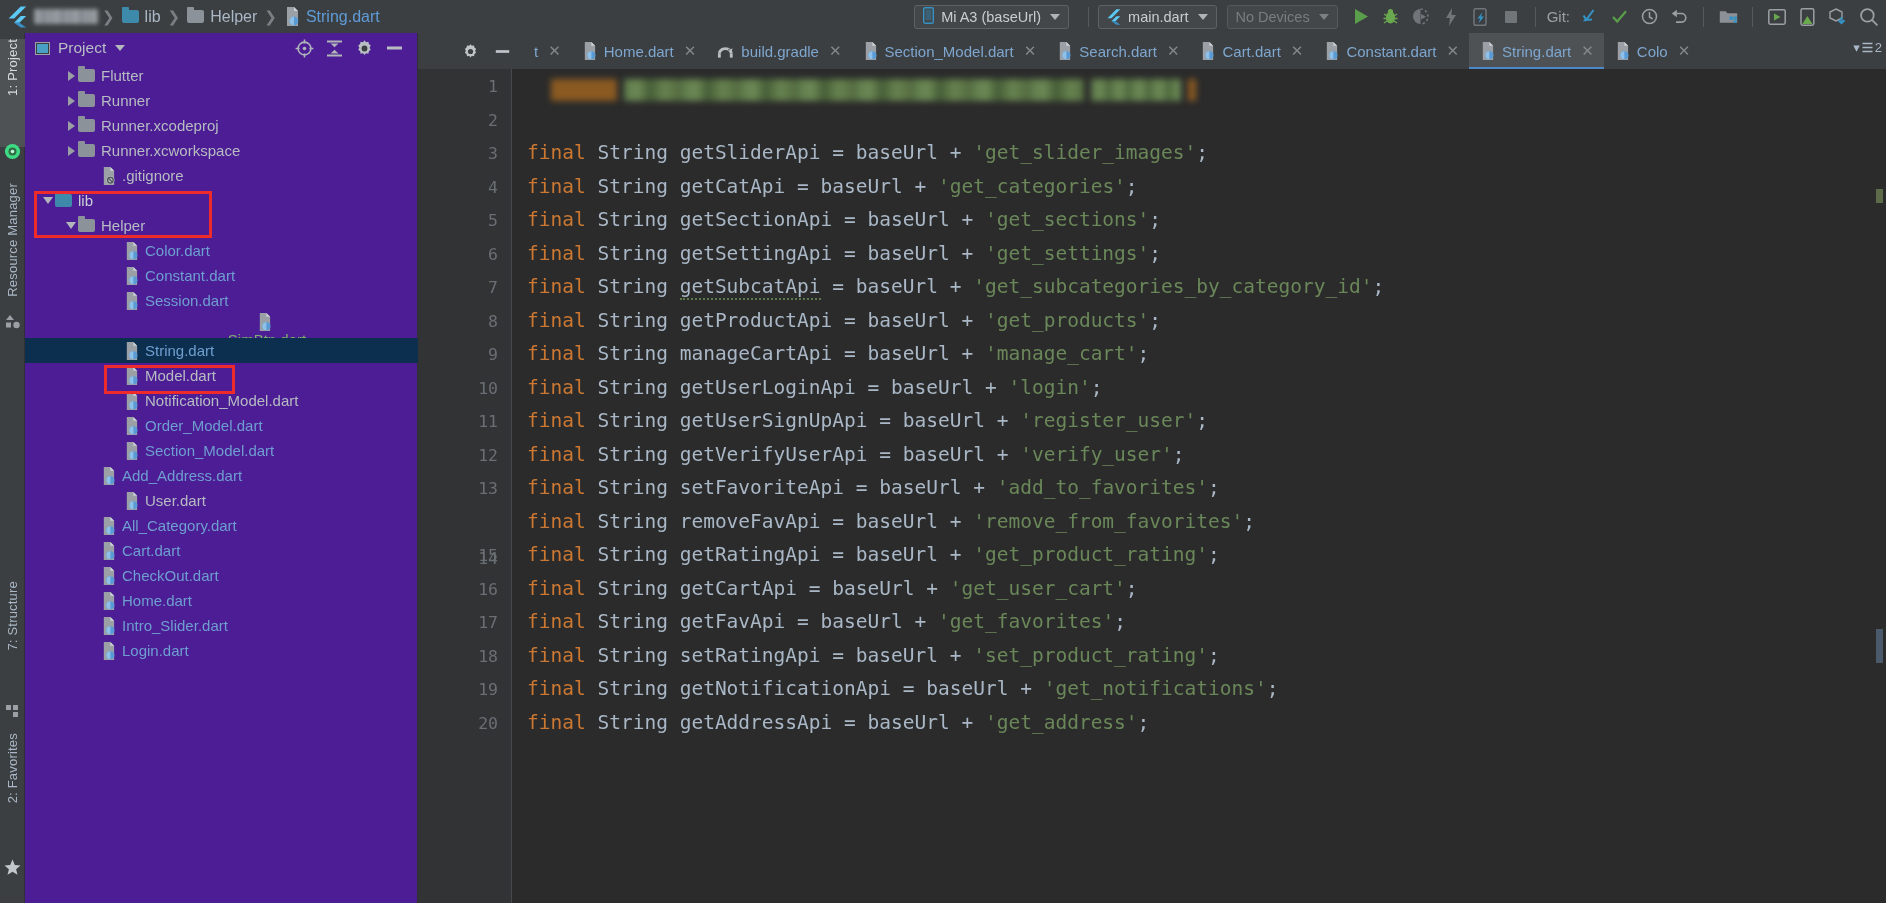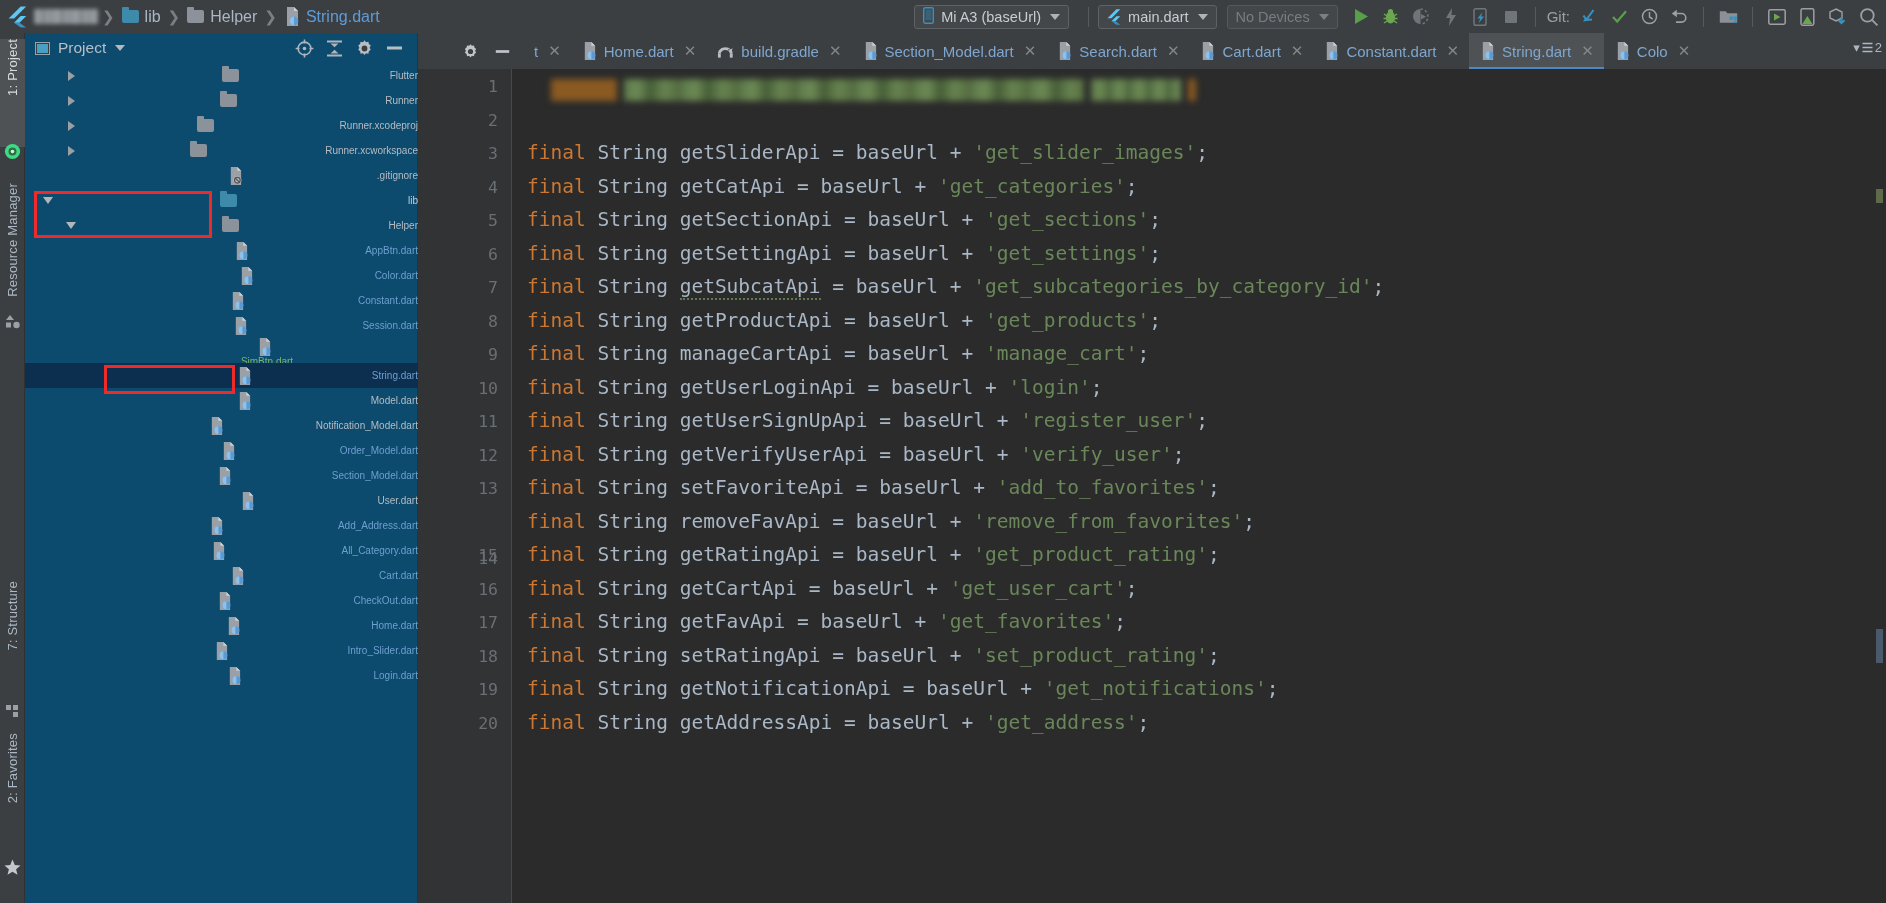--- a/index.html
+++ b/index.html
@@ -59,34 +59,34 @@
   .vtab .vlabel {
     writing-mode: vertical-rl; transform: rotate(180deg);
     font-size: 13px; color: #a9b7c6; letter-spacing: 0.2px; white-space: nowrap;
   }
   .vtab.active { background: #4e5254; }
   .vtab.active .vlabel { color: #d6dade; }
 
   
   .project {
     position: absolute; left: 25px; top: 33px; width: 393px; height: 870px;
-    background: #0c4a6e; border-right: 1px solid #2f3133;
+    background: #4c1d95; border-right: 1px solid #2f3133;
   }
   .proj-head { height: 30px; display: flex; align-items: center; padding: 0 8px 0 10px; }
   .proj-title { font-size: 15.5px; color: #b9bfc5; margin-left: 8px; }
   .proj-head .sp { flex: 1; }
   .proj-icon-sq { width: 15px; height: 13px; border: 1.6px solid #9aa0a6; background: #3c3f41; position: relative; }
   .proj-icon-sq::after { content:""; position:absolute; left:1px; top:1px; right:1px; bottom:1px; background:#4a9fc4; }
   .hcaret { width: 0; height: 0; border-left: 5px solid transparent; border-right: 5px solid transparent;
             border-top: 6px solid #b4b9be; margin-left: 9px; }
 
   .tree { position: absolute; left: 0; top: 30px; width: 393px; height: 840px; overflow: hidden; }
   .row {
     height: 25px; display: flex; align-items: center; position: relative;
-    font-size: 10px; color: #a8b1b9; white-space: nowrap; justify-content: space-between;
+    font-size: 15px; color: #a8b1b9; white-space: nowrap;
   }
   .row.sel { background: #0d2f4f; }
   .row .tw { width: 14px; display:flex; align-items:center; justify-content:center; flex: none; }
   .tw-r { width: 0;height:0;border-top:5px solid transparent;border-bottom:5px solid transparent;border-left:7px solid #9a9fa4; }
   .tw-d { width: 0;height:0;border-left:5px solid transparent;border-right:5px solid transparent;border-top:7px solid #b2b7bc; }
   .row .nm { margin-left: 6px; }
   .nm.dart { color: #6f9fd0; }
   .nm.dartg { color: #7bb36b; }
   .nm.plain { color: #b6bcc2; }
   .nm.white { color: #c9ced3; }
@@ -447,153 +447,141 @@
         <div class="row" style="padding-left: 85px;">
           <span class="tw"></span>
           <span class="ic" style="display:inline-flex;">
             <svg width="15" height="18" viewBox="0 0 16 19">
               <path d="M3 0h7l4 4v15H3z" fill="#9aa0a6"></path>
               <path d="M10 0l4 4h-4z" fill="#cdd2d6"></path>
               <circle cx="10" cy="14" r="4.3" fill="#5b9bd5"></circle>
               <path d="M10 9.7a4.3 4.3 0 0 0 0 8.6z" fill="#8fc0e8"></path>
             </svg>
           </span>
-          <span class="nm dart">AppBtn.dart</span>
+          <span class="nm dart">Color.dart</span>
         </div>
         <div class="row" style="padding-left: 85px;">
           <span class="tw"></span>
           <span class="ic" style="display:inline-flex;">
             <svg width="15" height="18" viewBox="0 0 16 19">
               <path d="M3 0h7l4 4v15H3z" fill="#9aa0a6"></path>
               <path d="M10 0l4 4h-4z" fill="#cdd2d6"></path>
               <circle cx="10" cy="14" r="4.3" fill="#5b9bd5"></circle>
               <path d="M10 9.7a4.3 4.3 0 0 0 0 8.6z" fill="#8fc0e8"></path>
             </svg>
           </span>
-          <span class="nm dart">Color.dart</span>
+          <span class="nm dart">Constant.dart</span>
         </div>
         <div class="row" style="padding-left: 85px;">
           <span class="tw"></span>
           <span class="ic" style="display:inline-flex;">
             <svg width="15" height="18" viewBox="0 0 16 19">
               <path d="M3 0h7l4 4v15H3z" fill="#9aa0a6"></path>
               <path d="M10 0l4 4h-4z" fill="#cdd2d6"></path>
               <circle cx="10" cy="14" r="4.3" fill="#5b9bd5"></circle>
               <path d="M10 9.7a4.3 4.3 0 0 0 0 8.6z" fill="#8fc0e8"></path>
             </svg>
           </span>
-          <span class="nm dart">Constant.dart</span>
+          <span class="nm dart">Session.dart</span>
+        </div>
+        <div class="row" style="padding-left: 85px; flex-direction: column;">
+          <span class="tw"></span>
+          <span class="ic" style="display:inline-flex;">
+            <svg width="15" height="18" viewBox="0 0 16 19">
+              <path d="M3 0h7l4 4v15H3z" fill="#9aa0a6"></path>
+              <path d="M10 0l4 4h-4z" fill="#cdd2d6"></path>
+              <circle cx="10" cy="14" r="4.3" fill="#5b9bd5"></circle>
+              <path d="M10 9.7a4.3 4.3 0 0 0 0 8.6z" fill="#8fc0e8"></path>
+            </svg>
+          </span>
+          <span class="nm dartg">SimBtn.dart</span>
+        </div>
+        <div class="row sel" style="padding-left: 85px;">
+          <span class="tw"></span>
+          <span class="ic" style="display:inline-flex;">
+            <svg width="15" height="18" viewBox="0 0 16 19">
+              <path d="M3 0h7l4 4v15H3z" fill="#9aa0a6"></path>
+              <path d="M10 0l4 4h-4z" fill="#cdd2d6"></path>
+              <circle cx="10" cy="14" r="4.3" fill="#5b9bd5"></circle>
+              <path d="M10 9.7a4.3 4.3 0 0 0 0 8.6z" fill="#8fc0e8"></path>
+            </svg>
+          </span>
+          <span class="nm dart">String.dart</span>
         </div>
         <div class="row" style="padding-left: 85px;">
           <span class="tw"></span>
           <span class="ic" style="display:inline-flex;">
             <svg width="15" height="18" viewBox="0 0 16 19">
               <path d="M3 0h7l4 4v15H3z" fill="#9aa0a6"></path>
               <path d="M10 0l4 4h-4z" fill="#cdd2d6"></path>
               <circle cx="10" cy="14" r="4.3" fill="#5b9bd5"></circle>
               <path d="M10 9.7a4.3 4.3 0 0 0 0 8.6z" fill="#8fc0e8"></path>
             </svg>
           </span>
-          <span class="nm dart">Session.dart</span>
-        </div>
-        <div class="row" style="padding-left: 85px; flex-direction: column;">
-          <span class="tw"></span>
-          <span class="ic" style="display:inline-flex;">
-            <svg width="15" height="18" viewBox="0 0 16 19">
-              <path d="M3 0h7l4 4v15H3z" fill="#9aa0a6"></path>
-              <path d="M10 0l4 4h-4z" fill="#cdd2d6"></path>
-              <circle cx="10" cy="14" r="4.3" fill="#5b9bd5"></circle>
-              <path d="M10 9.7a4.3 4.3 0 0 0 0 8.6z" fill="#8fc0e8"></path>
-            </svg>
-          </span>
-          <span class="nm dartg">SimBtn.dart</span>
-        </div>
-        <div class="row sel" style="padding-left: 85px;">
-          <span class="tw"></span>
-          <span class="ic" style="display:inline-flex;">
-            <svg width="15" height="18" viewBox="0 0 16 19">
-              <path d="M3 0h7l4 4v15H3z" fill="#9aa0a6"></path>
-              <path d="M10 0l4 4h-4z" fill="#cdd2d6"></path>
-              <circle cx="10" cy="14" r="4.3" fill="#5b9bd5"></circle>
-              <path d="M10 9.7a4.3 4.3 0 0 0 0 8.6z" fill="#8fc0e8"></path>
-            </svg>
-          </span>
-          <span class="nm dart">String.dart</span>
+          <span class="nm plain">Model.dart</span>
         </div>
         <div class="row" style="padding-left: 85px;">
           <span class="tw"></span>
           <span class="ic" style="display:inline-flex;">
             <svg width="15" height="18" viewBox="0 0 16 19">
               <path d="M3 0h7l4 4v15H3z" fill="#9aa0a6"></path>
               <path d="M10 0l4 4h-4z" fill="#cdd2d6"></path>
               <circle cx="10" cy="14" r="4.3" fill="#5b9bd5"></circle>
               <path d="M10 9.7a4.3 4.3 0 0 0 0 8.6z" fill="#8fc0e8"></path>
             </svg>
           </span>
-          <span class="nm plain">Model.dart</span>
+          <span class="nm plain">Notification_Model.dart</span>
         </div>
         <div class="row" style="padding-left: 85px;">
           <span class="tw"></span>
           <span class="ic" style="display:inline-flex;">
             <svg width="15" height="18" viewBox="0 0 16 19">
               <path d="M3 0h7l4 4v15H3z" fill="#9aa0a6"></path>
               <path d="M10 0l4 4h-4z" fill="#cdd2d6"></path>
               <circle cx="10" cy="14" r="4.3" fill="#5b9bd5"></circle>
               <path d="M10 9.7a4.3 4.3 0 0 0 0 8.6z" fill="#8fc0e8"></path>
             </svg>
           </span>
-          <span class="nm plain">Notification_Model.dart</span>
+          <span class="nm dart">Order_Model.dart</span>
         </div>
         <div class="row" style="padding-left: 85px;">
           <span class="tw"></span>
           <span class="ic" style="display:inline-flex;">
             <svg width="15" height="18" viewBox="0 0 16 19">
               <path d="M3 0h7l4 4v15H3z" fill="#9aa0a6"></path>
               <path d="M10 0l4 4h-4z" fill="#cdd2d6"></path>
               <circle cx="10" cy="14" r="4.3" fill="#5b9bd5"></circle>
               <path d="M10 9.7a4.3 4.3 0 0 0 0 8.6z" fill="#8fc0e8"></path>
             </svg>
           </span>
-          <span class="nm dart">Order_Model.dart</span>
+          <span class="nm dart">Section_Model.dart</span>
+        </div>
+        <div class="row" style="padding-left: 62px;">
+          <span class="tw"></span>
+          <span class="ic" style="display:inline-flex;">
+            <svg width="15" height="18" viewBox="0 0 16 19">
+              <path d="M3 0h7l4 4v15H3z" fill="#9aa0a6"></path>
+              <path d="M10 0l4 4h-4z" fill="#cdd2d6"></path>
+              <circle cx="10" cy="14" r="4.3" fill="#5b9bd5"></circle>
+              <path d="M10 9.7a4.3 4.3 0 0 0 0 8.6z" fill="#8fc0e8"></path>
+            </svg>
+          </span>
+          <span class="nm dart">Add_Address.dart</span>
         </div>
         <div class="row" style="padding-left: 85px;">
           <span class="tw"></span>
           <span class="ic" style="display:inline-flex;">
             <svg width="15" height="18" viewBox="0 0 16 19">
               <path d="M3 0h7l4 4v15H3z" fill="#9aa0a6"></path>
               <path d="M10 0l4 4h-4z" fill="#cdd2d6"></path>
               <circle cx="10" cy="14" r="4.3" fill="#5b9bd5"></circle>
               <path d="M10 9.7a4.3 4.3 0 0 0 0 8.6z" fill="#8fc0e8"></path>
             </svg>
           </span>
-          <span class="nm dart">Section_Model.dart</span>
-        </div>
-        <div class="row" style="padding-left: 85px;">
-          <span class="tw"></span>
-          <span class="ic" style="display:inline-flex;">
-            <svg width="15" height="18" viewBox="0 0 16 19">
-              <path d="M3 0h7l4 4v15H3z" fill="#9aa0a6"></path>
-              <path d="M10 0l4 4h-4z" fill="#cdd2d6"></path>
-              <circle cx="10" cy="14" r="4.3" fill="#5b9bd5"></circle>
-              <path d="M10 9.7a4.3 4.3 0 0 0 0 8.6z" fill="#8fc0e8"></path>
-            </svg>
-          </span>
           <span class="nm plain">User.dart</span>
-        </div>
-        <div class="row" style="padding-left: 62px;">
-          <span class="tw"></span>
-          <span class="ic" style="display:inline-flex;">
-            <svg width="15" height="18" viewBox="0 0 16 19">
-              <path d="M3 0h7l4 4v15H3z" fill="#9aa0a6"></path>
-              <path d="M10 0l4 4h-4z" fill="#cdd2d6"></path>
-              <circle cx="10" cy="14" r="4.3" fill="#5b9bd5"></circle>
-              <path d="M10 9.7a4.3 4.3 0 0 0 0 8.6z" fill="#8fc0e8"></path>
-            </svg>
-          </span>
-          <span class="nm dart">Add_Address.dart</span>
         </div>
         <div class="row" style="padding-left: 62px;">
           <span class="tw"></span>
           <span class="ic" style="display:inline-flex;">
             <svg width="15" height="18" viewBox="0 0 16 19">
               <path d="M3 0h7l4 4v15H3z" fill="#9aa0a6"></path>
               <path d="M10 0l4 4h-4z" fill="#cdd2d6"></path>
               <circle cx="10" cy="14" r="4.3" fill="#5b9bd5"></circle>
               <path d="M10 9.7a4.3 4.3 0 0 0 0 8.6z" fill="#8fc0e8"></path>
             </svg>

